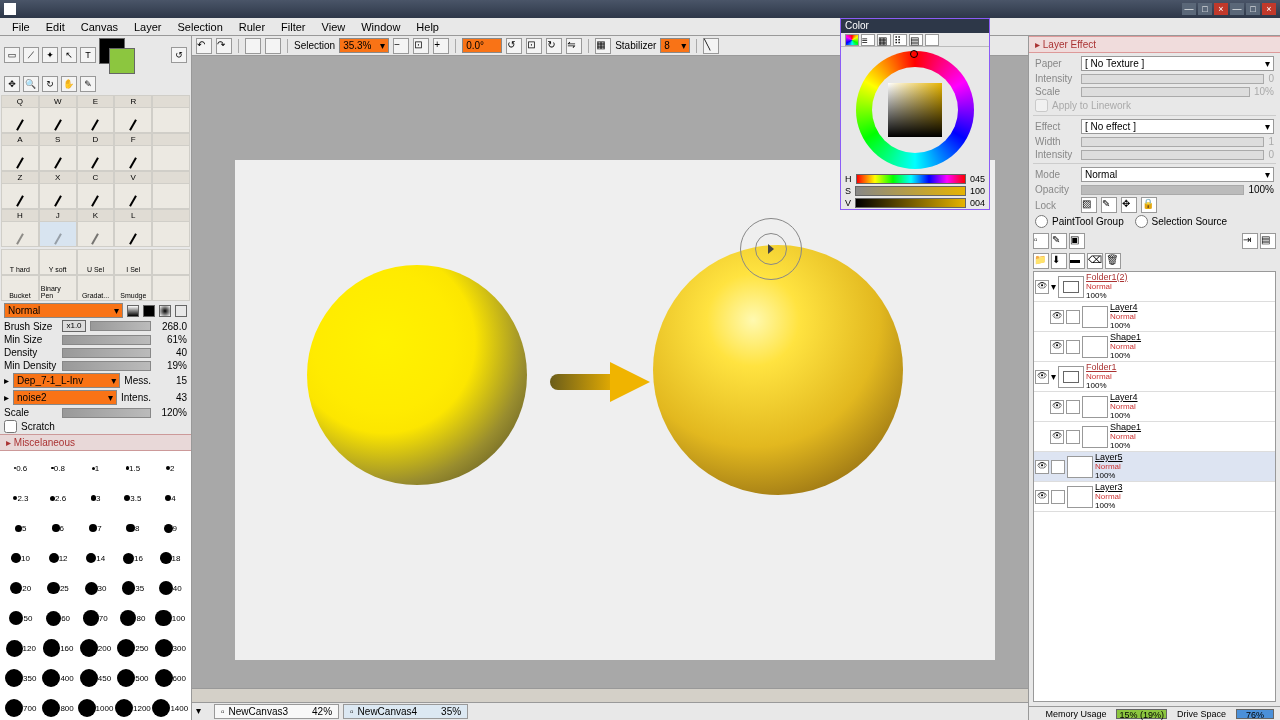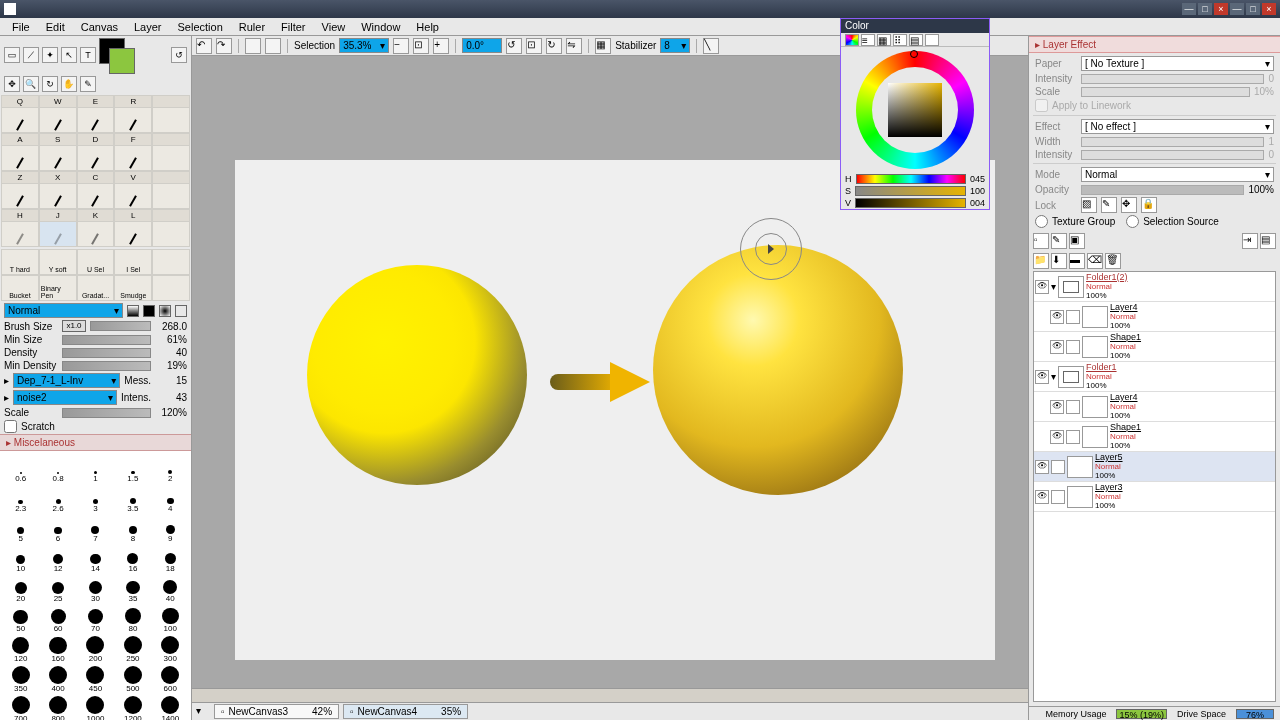--- a/index.html
+++ b/index.html
@@ -30,27 +30,27 @@
 .brushgrid{display:grid;grid-template-columns:repeat(5,1fr);gap:0;padding:1px;font-size:8px;}
 .brushcell{border:1px solid #d0cec8;height:26px;display:flex;flex-direction:column;align-items:center;justify-content:flex-end;padding:1px;background:#ece9e2;}
 .brushcell.hdr{height:12px;justify-content:center;background:#e0dcd4;border-bottom:none;}
 .brushcell .tip{width:2px;height:12px;background:#000;transform:rotate(30deg);}
 .brushcell.sel{background:#d8e4f0;}
 
 .txtrow{display:flex;align-items:center;padding:1px 4px;font-size:10px;gap:4px;}
 .txtrow label{width:54px;}
 .txtrow .slider{flex:1;height:10px;background:linear-gradient(90deg,#999,#bbb);border:1px solid #888;}
 .txtrow .val{width:32px;text-align:right;}
-.selectbox{flex:1;height:15px;border:1px solid #888;background:#0ea5e9;font-size:10px;padding:0 3px;display:flex;align-items:center;justify-content:space-between;}
+.selectbox{flex:1;height:15px;border:1px solid #888;background:#f97316;font-size:10px;padding:0 3px;display:flex;align-items:center;justify-content:space-between;}
 .chip{height:12px;width:12px;border:1px solid #666;}
 
 .section-hdr{background:#e8d8d8;border-top:1px solid #c99;border-bottom:1px solid #c99;padding:2px 6px;color:#a33;font-size:10px;}
 
 .dotgrid{display:grid;grid-template-columns:repeat(5,1fr);gap:0;padding:2px; background:#fff;}
-.dotcell{height:30px;display:flex;flex-direction:column;align-items:center;justify-content:flex-end;font-size:8px;}
+.dotcell{height:30px;display:flex;flex-direction:row;align-items:center;justify-content:center;font-size:8px;}
 .dotcell .dot{border-radius:50%;background:#000;}
 
 
 .centercol{flex:1;display:flex;flex-direction:column;background:#b0b0b0;}
 .tooltop{height:20px;background:#e8e8e8;border-bottom:1px solid #999;display:flex;align-items:center;padding:0 4px;gap:4px;font-size:10px;}
 .tooltop .btn{width:16px;height:16px;border:1px solid #999;background:#f4f4f4;}
 .tooltop .sep{width:1px;height:14px;background:#aaa;margin:0 2px;}
 
 
 .canvaswrap{flex:1;position:relative;background:#a8a8a8;overflow:hidden;}
@@ -610,21 +610,21 @@
           <div class="slider" style="background:#bbb"></div>
           <span>100%</span>
         </div>
       <div class="rrow">
           <label>Lock</label>
         <div class="lbtn">▨</div>
         <div class="lbtn">✎</div>
         <div class="lbtn">✥</div>
         <div class="lbtn">🔒</div>
       </div>
-      <div class="rrow"><input type="radio" style=""><span>Texture Group</span>&nbsp;<input type="radio" style=""><span>Selection Source</span></div>
+      <div class="rrow"><input type="radio" style=""><span>PaintTool Group</span>&nbsp;<input type="radio" style=""><span>Selection Source</span></div>
     </div>
     <div class="layerbtns">
       <div class="lbtn">▫</div>
       <div class="lbtn">✎</div>
       <div class="lbtn">▣</div>
       <div class="lbtn" style="margin-left:auto">⇥</div>
       <div class="lbtn">▤</div>
     </div>
     <div class="layerbtns">
       <div class="lbtn">📁</div>

